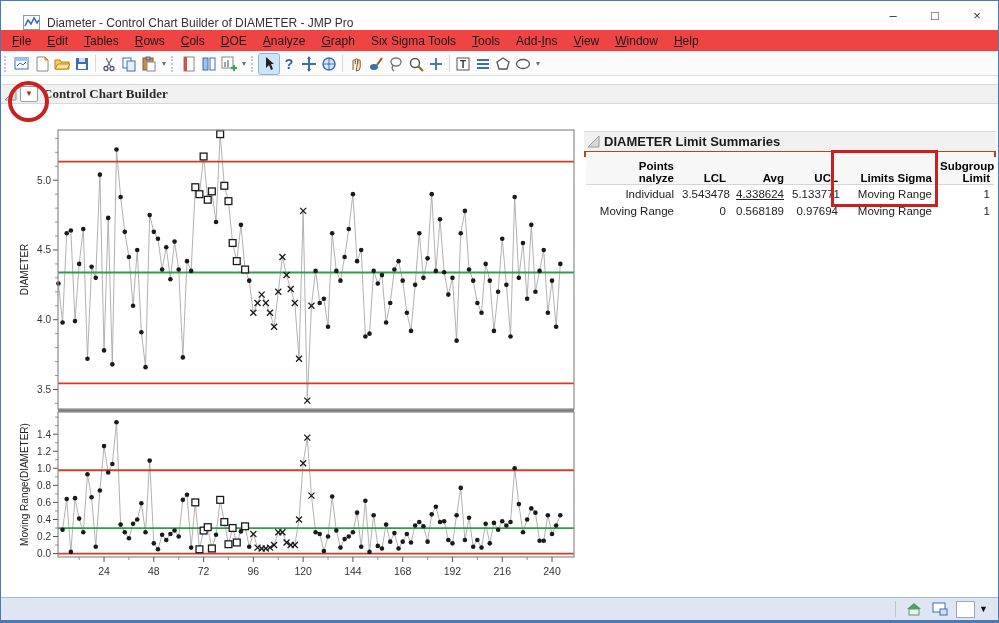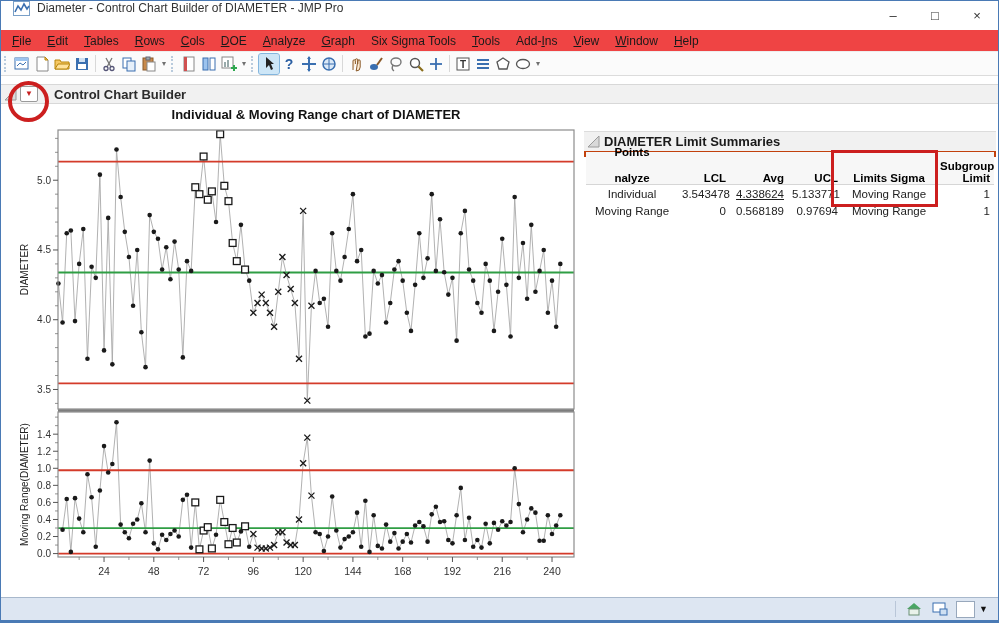--- a/index.html
+++ b/index.html
@@ -2,21 +2,21 @@
 <html><head>
 <meta charset="utf-8">
 <style>
   html,body{margin:0;padding:0;background:#e8e8e8;}
   .window{
     position:relative;width:999px;height:623px;box-sizing:border-box;
     background:#fff;border:1px solid #4a7ab5;border-bottom:3px solid #4a7ab5;
     font-family:"Liberation Sans",sans-serif;overflow:hidden;
   }
   
-  .titlebar{height:29px;display:flex;align-items:flex-start;padding-left:12px;background:#fff;}
+  .titlebar{height:29px;display:flex;align-items:flex-end;padding-left:22px;background:#fff;}
   .app-icon{width:17px;height:15px;flex:0 0 auto;}
   .title-text{font-size:12px;color:#333;margin-left:7px;white-space:nowrap;}
   .win-controls{margin-left:auto;display:flex;height:100%;}
   .win-btn{width:42px;height:100%;display:flex;align-items:center;justify-content:center;
            font-size:13px;color:#333;}
   
   .menubar{height:21px;display:flex;align-items:center;background:#ef4444;font-size:12px;
            color:#1a1a1a;padding-left:3px;}
   .menu-item{padding:2px 8px;white-space:nowrap;}
   .menu-item u{text-decoration:underline;}
@@ -30,34 +30,34 @@
   .tb-overflow{font-size:8px;color:#707070;width:10px;text-align:center;line-height:8px;}
   
   .content{position:relative;width:997px;height:526px;background:#fff;}
   .outline-strip{position:absolute;left:0;top:8px;width:997px;height:18px;background:#f1f1f1;
                  border-top:1px solid #d8d8d8;border-bottom:1px solid #d8d8d8;
                  display:flex;align-items:center;}
   .disc-tri{width:13px;height:13px;margin-left:3px;flex:0 0 auto;}
   .red-tri-btn{width:16px;height:14px;background:#fff;border:1px solid #9a9a9a;border-radius:2px;
                display:flex;align-items:center;justify-content:center;margin-left:3px;flex:0 0 auto;}
   .red-tri-btn span{color:#c61f1f;font-size:8px;line-height:8px;}
-  .outline-title{font-size:13px;font-weight:bold;color:#2b2b2b;margin-left:16px;}
+  .outline-title{font-size:13px;font-weight:bold;color:#2b2b2b;margin-left:5px;font-family:Liberation Serif, serif;}
   .chart-title{position:absolute;left:57px;top:31px;width:516px;text-align:center;
                font-size:13px;font-weight:bold;color:#111;}
   .chart-svg{position:absolute;left:15px;top:49px;}
   
   .panel-strip{position:absolute;left:583px;top:55px;width:412px;height:19px;background:#f1f1f1;
                border-top:1px solid #dcdcdc;border-bottom:6px solid #c2410c;display:flex;align-items:center;}
   .panel-title{font-size:13px;font-weight:bold;color:#1a1a1a;margin-left:4px;}
   .limits-table{position:absolute;left:585px;top:76px;width:408px;font-size:11.5px;color:#222;}
   .lt-header{display:flex;font-weight:bold;color:#000;background:#f7f7f7;border-bottom:1px solid #d6d6d6;}
   .lt-row{display:flex;height:17px;align-items:center;}
   .lt-cell{padding:0 4px;box-sizing:border-box;white-space:nowrap;overflow:hidden;}
   .lt-h-cell{display:flex;flex-direction:column;justify-content:flex-end;height:32px;padding:0 4px;box-sizing:border-box;}
-  .al{text-align:center;gap:14px;} .ar{text-align:right;}
+  .al{text-align:right;} .ar{text-align:right;}
   
   .anno-circle{position:absolute;left:7px;top:5px;width:33px;height:33px;border:4px solid #cc1f1f;
                border-radius:50%;z-index:30;}
   .anno-rect{position:absolute;left:830px;top:74px;width:101px;height:51px;border:3px solid #cc1f1f;z-index:30;}
   
   .statusbar{position:absolute;left:0;bottom:0;width:997px;height:22px;background:#dde6f2;
              border-top:1px solid #a8b8cc;display:flex;align-items:center;justify-content:flex-end;}
   .sb-sep{width:1px;height:16px;background:#b9c6d8;margin-right:8px;}
   .sb-icon{width:20px;height:18px;display:flex;align-items:center;justify-content:center;margin-right:6px;}
   .sb-blank{width:17px;height:15px;background:#fff;border:1px solid #98a8bc;margin-right:4px;}
@@ -262,21 +262,20 @@
         <polygon points="1,12 12,12 12,1" fill="#d9d9d9" stroke="#9a9a9a" stroke-width="1"></polygon>
       </svg>
       <div class="red-tri-btn">
           <span>▼</span>
         </div>
       <span class="outline-title">Control Chart Builder</span>
     </div>
 
     <div class="anno-circle"></div>
 
-    <div class="chart-title">Individual &amp; Moving Range chart of DIAMETER</div>
 
     <svg class="chart-svg" id="chartsvg" width="575" height="462">
         <g>
           <rect x="42" y="5" width="516" height="279" fill="#fff"></rect>
           <polyline points="42.41479099678457,158.45000000000005 46.562700964630224,197.51 50.71061093247589,108.22999999999999 54.858520900321544,105.44000000000005 59.0064308681672,196.11499999999995 63.154340836012864,138.91999999999996 67.30225080385853,104.04499999999996 71.45016077170418,233.77999999999997 75.59807073954984,141.71000000000004 79.74598070739549,152.87000000000003 83.89389067524115,49.64000000000004 88.04180064308682,225.41000000000003 92.18971061093248,92.88499999999996 96.33762057877814,239.35999999999996 100.48553054662379,24.530000000000086 104.63344051446946,71.96000000000006 108.78135048231512,106.83500000000004 112.92926045016078,131.945 117.07717041800643,180.77000000000007 121.2250803858521,124.97 125.37299035369776,207.27499999999998 129.52090032154342,242.14999999999998 133.66881028938906,90.09500000000003 137.81672025723475,106.83500000000004 141.96463022508038,113.81 146.11254019292608,144.49999999999997 150.2604501607717,122.18000000000006 154.40836012861737,154.26500000000001 158.55627009646304,116.60000000000008 162.70418006430867,144.49999999999997 166.85209003215436,232.385 171,136.13000000000002 175.1479099678457,145.89500000000007 179.29581993569136,62.19500000000002 183.44372990353702,69.16999999999999 187.59163987138265,31.505000000000052 191.73954983922832,74.75 195.88745980707398,66.38000000000005 200.03536977491964,97.07 204.1832797427653,9.185000000000002 208.33118971061097,60.80000000000004 212.47909967845663,76.1450000000001 216.62700964630227,117.99500000000003 220.77491961414793,136.13000000000002 224.9228295819936,99.86000000000004 229.07073954983926,144.49999999999997 233.21864951768492,155.65999999999997 237.3665594855306,187.74500000000003 241.51446945337625,177.98 245.66237942122189,169.61000000000007 249.81028938906755,177.98 253.9581993569132,187.74500000000003 258.1061093247589,201.695 262.25401929260454,166.82 266.4019292604502,131.945 270.54983922829587,150.07999999999998 274.6977491961415,164.03000000000003 278.8456591639872,177.98 282.9935691318328,233.77999999999997 287.14147909967846,85.91 291.28938906752416,275.63 295.43729903536985,180.77000000000007 299.5852090032155,145.89500000000007 303.7331189710611,177.98 307.88102893890675,173.79499999999996 312.02893890675244,201.695 316.1768488745981,108.22999999999999 320.3247588424437,145.89500000000007 324.4726688102894,155.65999999999997 328.62057877813504,131.945 332.76848874598073,104.04499999999996 336.91639871382637,69.16999999999999 341.06430868167206,136.13000000000002 345.2122186495177,124.97 349.36012861736333,211.46 353.508038585209,208.67000000000002 357.65594855305466,145.89500000000007 361.80385852090035,158.45000000000005 365.951768488746,150.07999999999998 370.0996784565917,197.51 374.2475884244373,177.98 378.39549839228295,144.49999999999997 382.54340836012864,136.13000000000002 386.6913183279743,155.65999999999997 390.83922829581996,187.74500000000003 394.9871382636656,205.88 399.1350482315113,159.84500000000003 403.2829581993569,108.22999999999999 407.43086816720256,152.87000000000003 411.57877813504825,133.33999999999995 415.7266881028939,69.16999999999999 419.8745980707396,145.89500000000007 424.0225080385852,94.28000000000006 428.1704180064309,147.29000000000002 432.31832797427654,169.61000000000007 436.4662379421222,152.87000000000003 440.61414790996787,215.64499999999998 444.7620578778135,108.22999999999999 448.9099678456592,85.91 453.05787781350483,144.49999999999997 457.2057877813505,155.65999999999997 461.35369774919616,177.98 465.5016077170418,187.74500000000003 469.6495176848875,138.91999999999996 473.7974276527331,155.65999999999997 477.9453376205788,205.88 482.09324758842445,166.82 486.24115755627014,113.81 490.3890675241158,159.84500000000003 494.5369774919614,211.46 498.6848874598071,71.96000000000006 502.83279742765274,152.87000000000003 506.9807073954984,117.99500000000003 511.12861736334406,173.79499999999996 515.2765273311898,99.86000000000004 519.4244372990354,166.82 523.572347266881,145.89500000000007 527.7202572347267,124.97 531.8681672025723,187.74500000000003 536.016077170418,155.65999999999997 540.1639871382637,201.695 544.3118971061094,138.91999999999996" fill="none" stroke="#a8a8a8" stroke-width="0.9"></polyline>
           <line x1="42" x2="558" y1="36.55894549999999" y2="36.55894549999999" stroke="#d43b2a" stroke-width="1.8"></line>
           <line x1="42" x2="558" y1="147.48195199999998" y2="147.48195199999998" stroke="#2f9e44" stroke-width="1.8"></line>
           <line x1="42" x2="558" y1="258.404819" y2="258.404819" stroke="#d43b2a" stroke-width="1.8"></line>
           <g>
             <circle cx="42.41479099678457" cy="158.45000000000005" r="2.3" fill="#1a1a1a"></circle>

